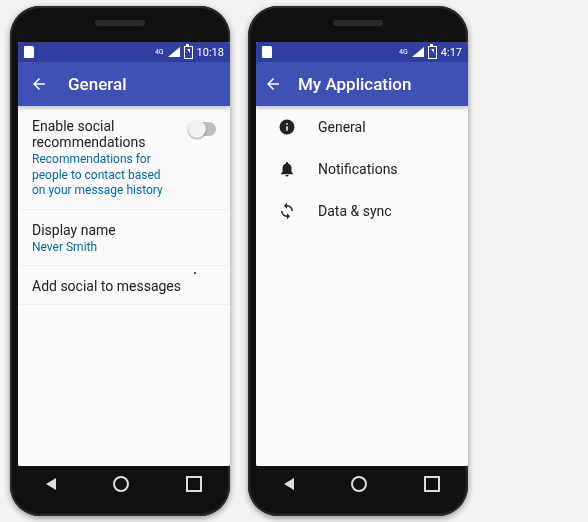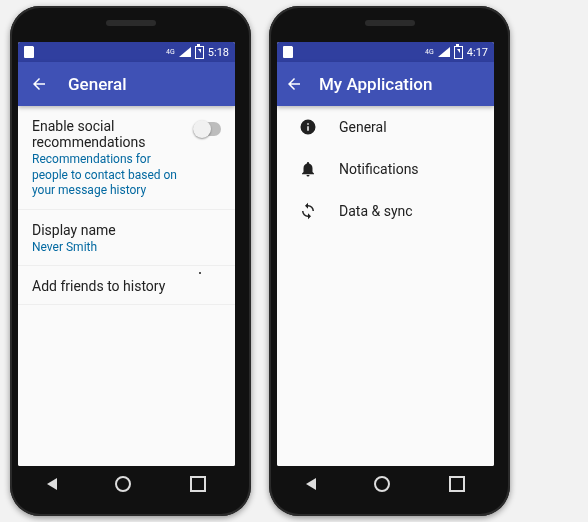--- a/index.html
+++ b/index.html
@@ -11,26 +11,26 @@
     height: 522px;
     overflow: hidden;
   }
   .stage {
     display: flex;
     gap: 18px;
     padding: 6px 10px;
     box-sizing: border-box;
   }
   .phone {
-    width: 241px;
+    width: 220px;
     height: 510px;
     background: #111;
     border-radius: 30px;
     box-shadow: 0 2px 6px rgba(0,0,0,0.4), inset 0 0 0 2px #2b2b2b;
-    padding: 36px 16px 8px 8px;
+    padding: 36px 0 8px 8px;
     box-sizing: border-box;
     position: relative;
   }
   .phone::before { 
     content: "";
     position: absolute;
     top: 14px; left: 50%;
     width: 50px; height: 6px;
     margin-left: -25px;
     background: #2b2b2b;
@@ -197,21 +197,21 @@
     <div class="screen">
 
       <div class="statusbar">
         <div class="sb-left">
           <span class="sb-icon card-icon"></span>
         </div>
         <div class="sb-right">
           <span class="net-tag">4G</span>
           <span class="sb-icon sig-icon"></span>
           <span class="sb-icon batt-icon"></span>
-          <span>5:18</span>
+          <span>10:18</span>
         </div>
       </div>
 
       <div class="appbar">
         <span class="back">
           <svg viewBox="0 0 24 24" width="20" height="20">
               <path d="M20 11H7.8l5.6-5.6L12 4l-8 8 8 8 1.4-1.4L7.8 13H20z"></path>
             </svg>
         </span>
         <span class="title">General</span>
@@ -229,21 +229,21 @@
 
         <div class="pref">
           <div class="pref-body">
             <div class="pref-title">Display name</div>
             <div class="pref-sum">Never Smith</div>
           </div>
         </div>
 
         <div class="pref" style="position:relative">
           <div class="pref-body">
-            <div class="pref-title">Add friends to history</div>
+            <div class="pref-title">Add social to messages</div>
           </div>
           <span class="dot" style="right:34px;top:6px"></span>
         </div>
 
       </div>
     </div>
 
     <div class="navbar">
       <span class="tri"></span>
       <span class="circ"></span>

